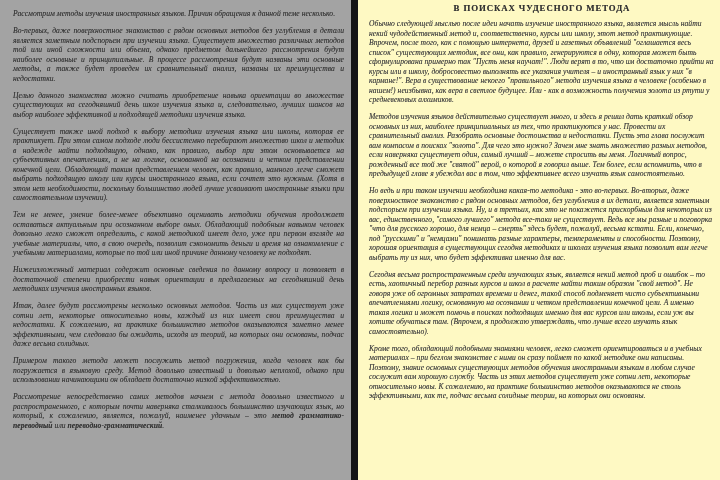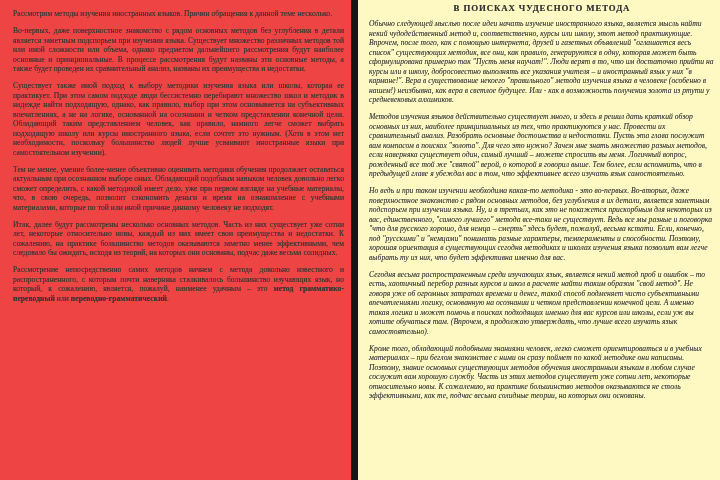--- a/index.html
+++ b/index.html
@@ -5,22 +5,23 @@
   html, body { margin: 0; padding: 0; }
   body {
     width: 720px; height: 480px; overflow: hidden;
     background: #e9e8e5;
     font-family: "Liberation Serif", "DejaVu Serif", serif;
   }
   .book { display: flex; width: 720px; height: 480px; }
   .page { box-sizing: border-box; overflow: hidden; }
   .page-left {
     width: 351px;
-    background: #ef4444;
+    background: #a3a3a3;
     padding: 9px 7px 0 13px;
+    font-style: italic;
   }
   .spine {
     width: 7px;
     background: #151515;
     flex: 0 0 auto;
   }
   .page-right {
     flex: 1;
     background: #fef9c3;
     padding: 8px 5px 0 11px;
@@ -49,23 +50,26 @@
   .bold-term { font-weight: bold; }
 </style>
 </head>
 <body>
 
 <div class="book">
 
   <div class="page page-left">
     <p class="para">Рассмотрим методы изучения иностранных языков. Причин обращения к данной теме несколько.</p>
     <p class="para">Во-первых, даже поверхностное знакомство с рядом основных методов без углубления в детали является заметным подспорьем при изучении языка. Существует множество различных методов той или иной сложности или объема, однако предметом дальнейшего рассмотрения будут наиболее основные и принципиальные. В процессе рассмотрения будут названы эти основные методы, а также будет проведен их сравнительный анализ, названы их преимущества и недостатки.</p>
+    <p class="para">Целью данного знакомства можно считать приобретение навыка ориентации во множестве существующих на сегодняшний день школ изучения языка и, следовательно, лучших шансов на выбор наиболее эффективной и подходящей методики изучения языка.</p>
     <p class="para">Существует также иной подход к выбору методики изучения языка или школы, которая ее практикует. При этом самом подходе люди бессистемно перебирают множество школ и методик в надежде найти подходящую, однако, как правило, выбор при этом основывается на субъективных впечатлениях, а не на логике, основанной на осознании и четком представлении конечной цели. Обладающий таким представлением человек, как правило, намного легче сможет выбрать подходящую школу или курсы иностранного языка, если сочтет это нужным. (Хотя в этом нет необходимости, поскольку большинство людей лучше усваивают иностранные языки при самостоятельном изучении).</p>
     <p class="para">Тем не менее, умение более-менее объективно оценивать методики обучения продолжает оставаться актуальным при осознанном выборе оных. Обладающий подобным навыком человек довольно легко сможет определить, с какой методикой имеет дело, уже при первом взгляде на учебные материалы, что, в свою очередь, позволит сэкономить деньги и время на ознакомление с учебными материалами, которые по той или иной причине данному человеку не подходят.</p>
+    <p class="para">Нижеизложенный материал содержит основные сведения по данному вопросу и позволяет в достаточной степени приобрести навык ориентации в предлагаемых на сегодняшний день методиках изучения иностранных языков.</p>
     <p class="para">Итак, далее будут рассмотрены несколько основных методов. Часть из них существует уже сотни лет, некоторые относительно новы, каждый из них имеет свои преимущества и недостатки. К сожалению, на практике большинство методов оказываются заметно менее эффективными, чем следовало бы ожидать, исходя из теорий, на которых они основаны, подчас даже весьма солидных.</p>
+    <p class="para">Примером такого метода может послужить метод погружения, когда человек как бы погружается в языковую среду. Метод довольно известный и довольно неплохой, однако при использовании начинающими он обладает достаточно низкой эффективностью.</p>
     <p class="para">
       <span>Рассмотрение непосредственно самих методов начнем с метода довольно известного и распространенного, с которым почти наверняка сталкивалось большинство изучающих язык, но который, к сожалению, является, пожалуй, наименее удачным – это </span><span class="bold-term">метод грамматико-переводный</span><span> или </span><span class="bold-term">переводно-грамматический</span><span>.</span>
     </p>
   </div>
 
   <div class="spine"></div>
 
   <div class="page page-right">
     <div class="heading">В ПОИСКАХ ЧУДЕСНОГО МЕТОДА</div>
     <p class="para">Обычно следующей мыслью после идеи начать изучение иностранного языка, является мысль найти некий чудодейственный метод и, соответственно, курсы или школу, этот метод практикующие. Впрочем, после того, как с помощью интернета, друзей и газетных объявлений "оглашается весь список" существующих методик, все они, как правило, генерируются в одну, которая может быть сформулирована примерно так "Пусть меня научат!". Люди верят в то, что им достаточно прийти на курсы или в школу, добросовестно выполнять все указания учителя – и иностранный язык у них "в кармане!". Вера в существование некоего "правильного" метода изучения языка в человеке (особенно в нашем!) неизбывна, как вера в светлое будущее. Или - как в возможность получения золота из ртути у средневековых алхимиков.</p>

